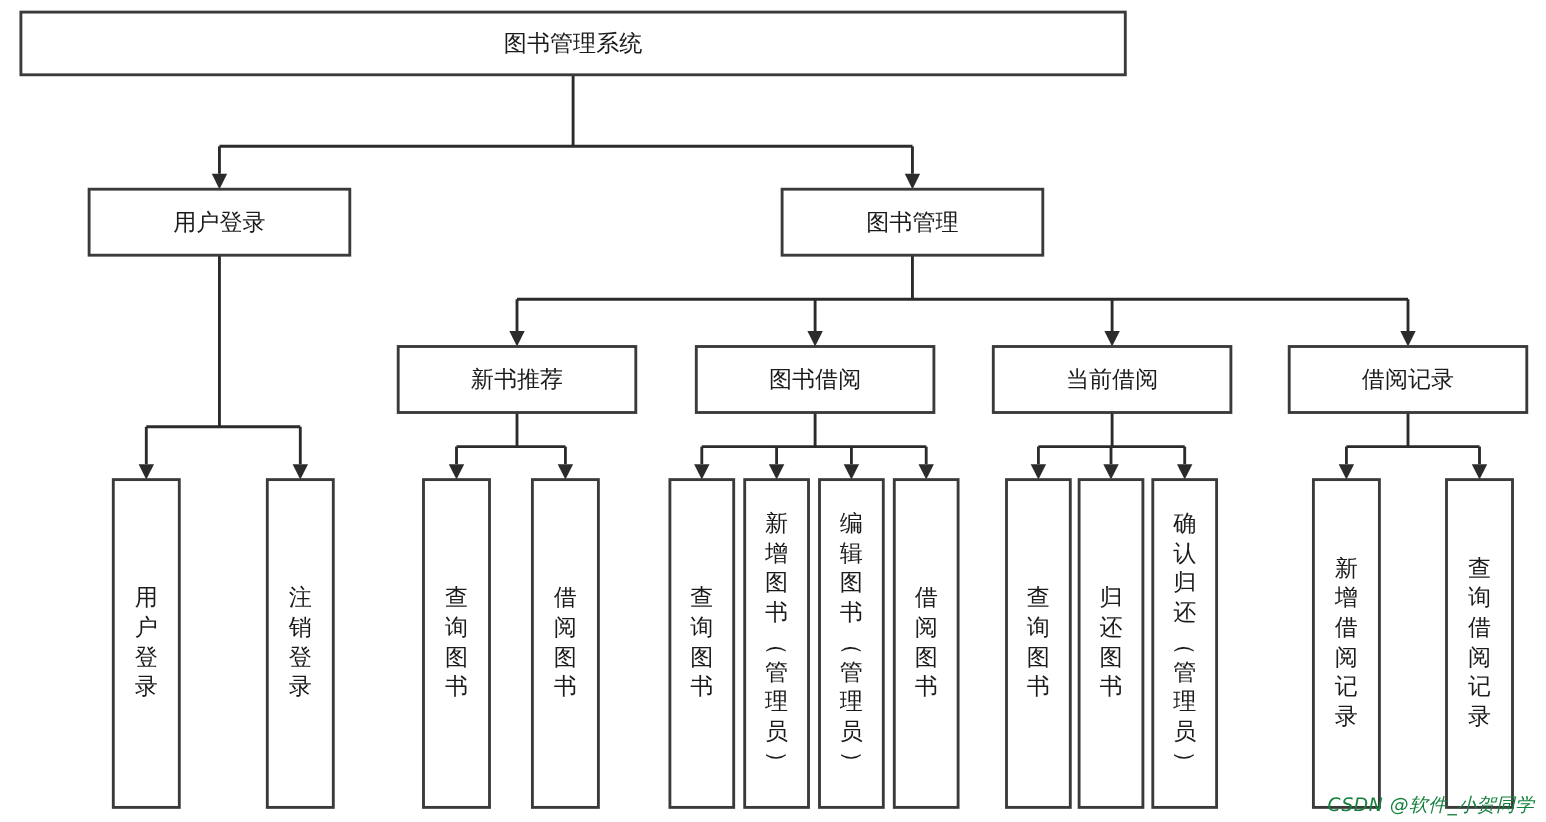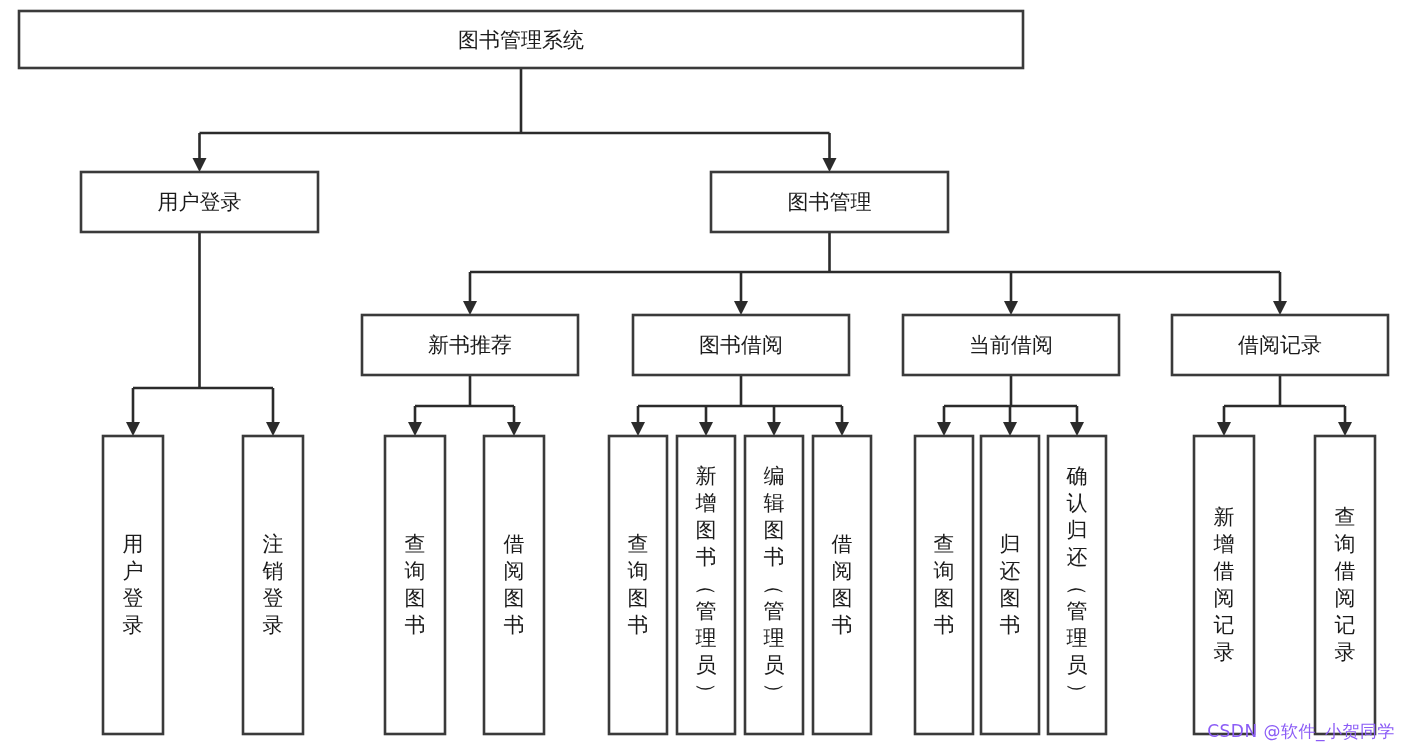--- a/index.html
+++ b/index.html
@@ -20,24 +20,25 @@
   }
   .node-label.horiz{font-size:21px;}
   .node-label.vert{font-size:21px;}
   .edge{stroke:#2b2b2b;stroke-width:2.6;fill:none;stroke-linecap:butt;}
   .arrowhead{fill:#2b2b2b;}
   .watermark{
     position:absolute;
     right:10px;bottom:4px;
     font-family:"DejaVu Sans","Liberation Sans",sans-serif;
     font-size:17px;
-    color:#8b5cf6;
+    color:#15803d;
     letter-spacing:.5px;
     white-space:nowrap;
     pointer-events:none;
+    font-style:italic;
   }
 </style>
 </head>
 <body>
 
 <div id="diagram-root">
   <svg id="diagram-svg" width="1405" height="747" viewBox="0 0 1405 747" xmlns="http://www.w3.org/2000/svg">
       <g>
         <g>
           <path d="M 521 68 L 521 133" class="edge"></path>

